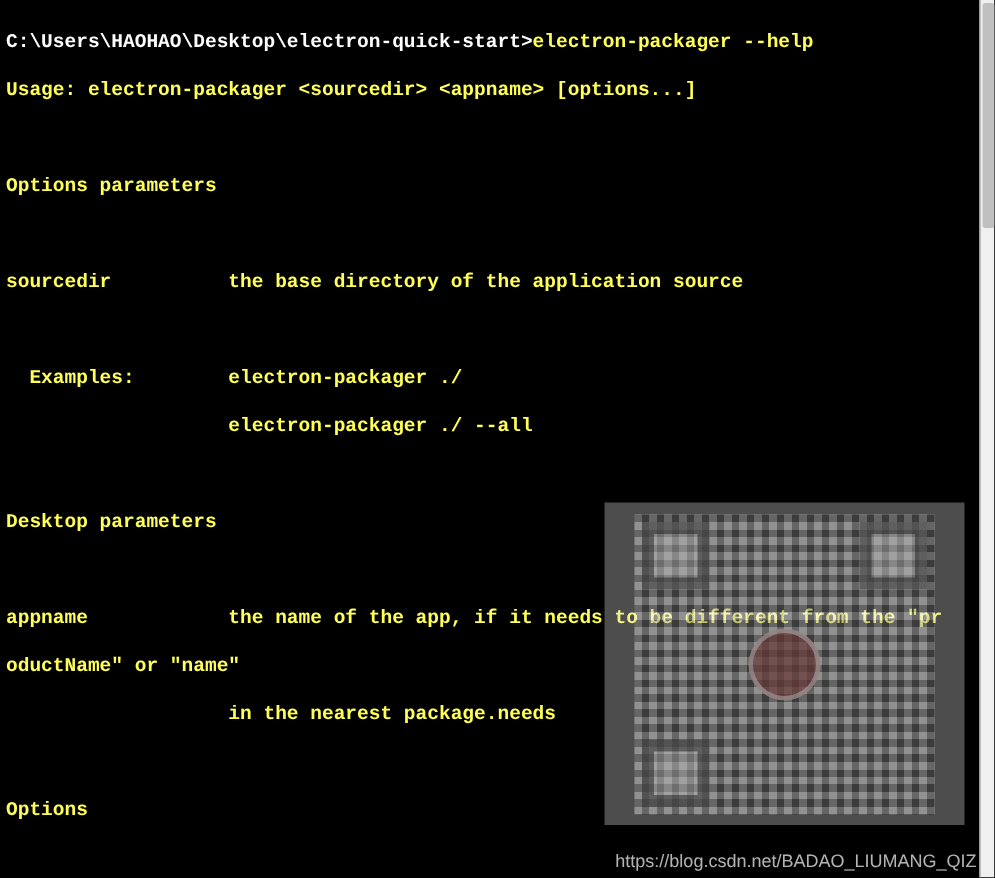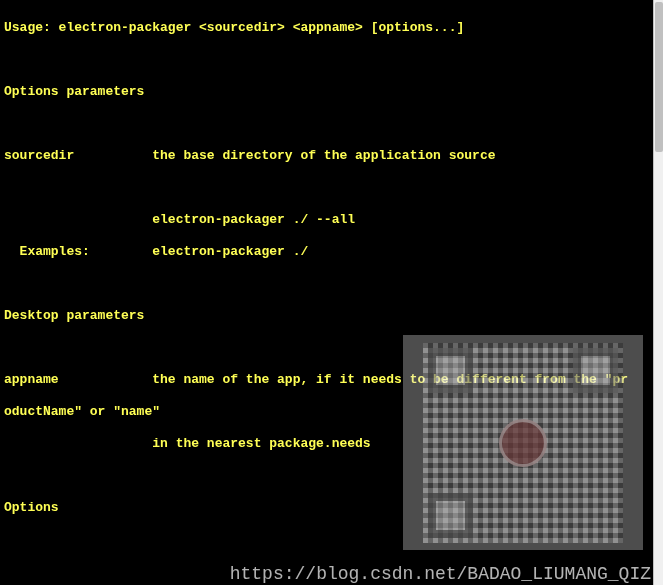--- a/index.html
+++ b/index.html
@@ -92,41 +92,42 @@
       height: 48px;
       border-radius: 50%;
       background: rgba(120,40,40,0.7);
       border: 3px solid rgba(255,255,255,0.5);
     }
     .watermark {
       position: absolute;
       bottom: 3px;
       right: 12px;
       color: rgba(255,255,255,0.7);
-      font-family: Liberation Mono, monospace;
-      font-size: 18px;
+      font-family: Liberation Sans, sans-serif;
+      font-size: 12px;
       font-weight: normal;
     }
     .line {
       display: block;
       min-height: 16px;
     }
   </style>
 </head>
 <body>
 
 <div class="terminal">
+<span class="line"><span class="white-text">C:\Users\HAOHAO\Desktop\electron-quick-start&gt;</span><span class="yellow-text">electron-packager --help</span></span>
 <span class="line yellow-text">Usage: electron-packager &lt;sourcedir&gt; &lt;appname&gt; [options...]</span>
 <span class="line"></span>
 <span class="line yellow-text">Options parameters</span>
 <span class="line"></span>
 <span class="line yellow-text">sourcedir          the base directory of the application source</span>
 <span class="line"></span>
+<span class="line yellow-text">  Examples:        electron-packager ./</span>
 <span class="line yellow-text">                   electron-packager ./ --all</span>
-<span class="line yellow-text">  Examples:        electron-packager ./</span>
 <span class="line"></span>
 <span class="line yellow-text">Desktop parameters</span>
 <span class="line"></span>
 <span class="line yellow-text">appname            the name of the app, if it needs to be different from the "pr</span>
 <span class="line yellow-text">oductName" or "name"</span>
 <span class="line yellow-text">                   in the nearest package.needs</span>
 <span class="line"></span>
 <span class="line yellow-text">Options</span>
 <span class="line"></span>
 

